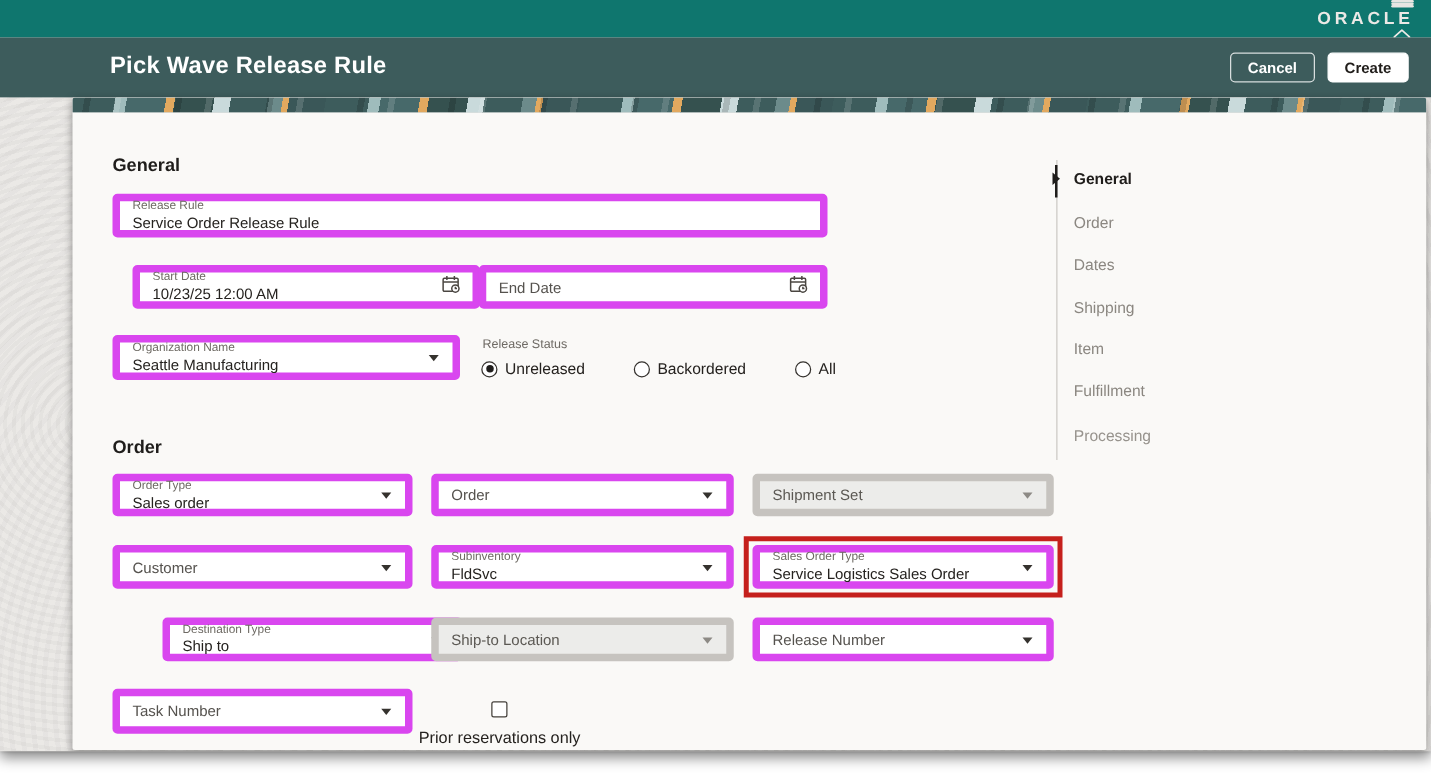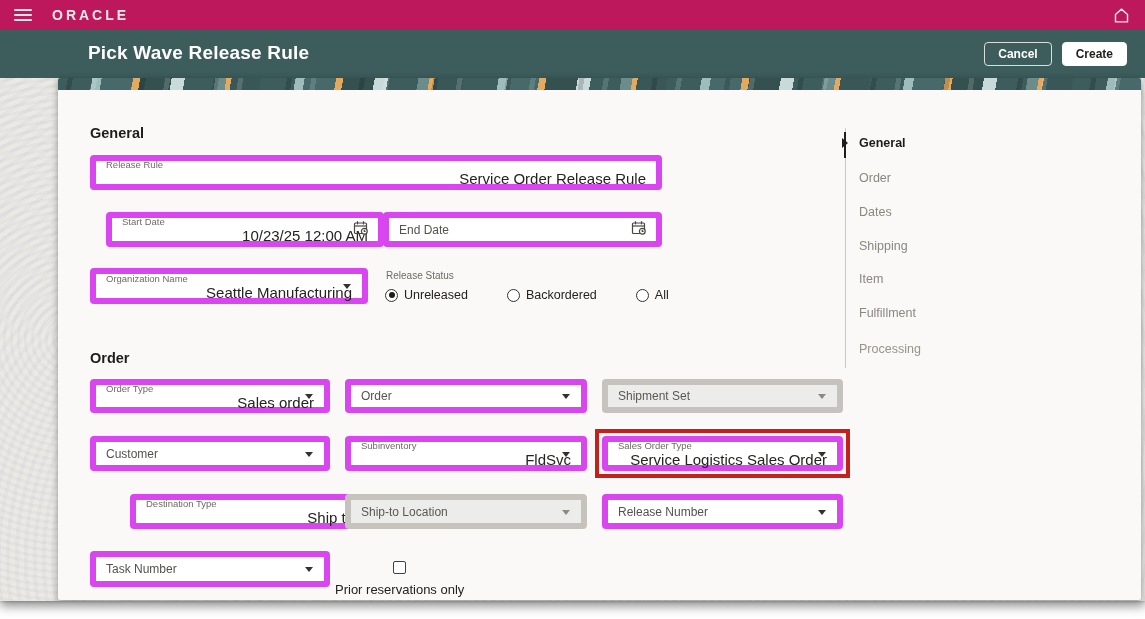--- a/index.html
+++ b/index.html
@@ -1,20 +1,20 @@
 <!DOCTYPE html>
 <html><head>
 <meta charset="utf-8">
 <style>
   * { margin:0; padding:0; box-sizing:border-box; }
   html,body { width:1145px; height:619px; background:#ffffff; font-family:"Liberation Sans", sans-serif; overflow:hidden; }
   .app { position:absolute; left:0; top:0; width:1145px; height:601px; box-shadow:0 5px 10px rgba(0,0,0,.45), 0 0 3px rgba(0,0,0,.3); overflow:hidden; background:#e9e7e4; }
 
   
-  .topbar { position:absolute; left:0; top:0; width:100%; height:30px; background:#be185d; display:flex; align-items:center; padding:0 14px; }
+  .topbar { position:absolute; left:0; top:0; width:100%; height:30px; background:#0f766e; display:flex; align-items:flex-end; padding:0 14px;flex-direction:column; }
   .hamburger { width:18px; height:12px; display:flex; flex-direction:column; justify-content:space-between; cursor:pointer; }
   .hamburger i { display:block; height:2px; background:#e8e6e3; border-radius:1px; }
   .brand { color:#ece9e6; font-size:14px; font-weight:700; letter-spacing:3px; margin-left:20px; }
   .topbar-spacer { flex:1; }
   .home-btn { width:20px; height:20px; display:flex; align-items:center; justify-content:center; cursor:pointer; }
 
   
   .teal-band { position:absolute; left:0; top:30px; width:100%; height:48px; background:#3d5c5c; }
   .teal-left { position:absolute; left:0; top:78px; width:58px; height:77px; background:#3d5c5c; }
   .page-title { position:absolute; left:88px; top:42px; color:#ffffff; font-size:19px; font-weight:700; letter-spacing:.2px; }
@@ -39,21 +39,21 @@
       repeating-linear-gradient(100deg,
         #3d5c5c 0 34px, #9fbcbc 34px 43px, #47696a 43px 74px, #e2a95f 74px 81px,
         #35514f 81px 112px, #c9dadb 112px 125px, #3d5c5c 125px 155px, #6c8b8b 155px 166px,
         #e2a95f 166px 171px, #3a5758 171px 200px); }
 
   .section-heading { position:absolute; font-size:14.5px; font-weight:700; color:#1f1d1b; }
 
   
   .field { position:absolute; background:#ffffff; border:6px solid #d946ef; border-radius:4px; padding:4px 10px; display:flex; flex-direction:column; justify-content:center; cursor:pointer; }
   .field .flabel { font-size:9.5px; color:#6e6a64; line-height:12px; white-space:nowrap; }
-  .field .fvalue { font-size:15px; color:#25221f; line-height:15px; white-space:nowrap;text-align:right; }
+  .field .fvalue { font-size:12px; color:#25221f; line-height:15px; white-space:nowrap; }
   .field.placeholder { justify-content:center; }
   .field.placeholder .flabel { font-size:12px; color:#55524e; line-height:14px; }
   .field.disabled { background:#ececea; border-color:#c6c3bf; cursor:default; }
   .field.disabled .flabel { color:#5b5853; }
   .chev { position:absolute; right:11px; top:50%; margin-top:-2px; width:0; height:0; border-left:4.5px solid transparent; border-right:4.5px solid transparent; border-top:5px solid #35322e; }
   .field.disabled .chev { border-top-color:#8d8a85; }
   .cal-icon { position:absolute; right:9px; top:50%; transform:translateY(-50%); }
 
   
   .red-box { position:absolute; left:537px; top:351px; width:255px; height:49px; border:4px solid #c5201c; pointer-events:none; }

